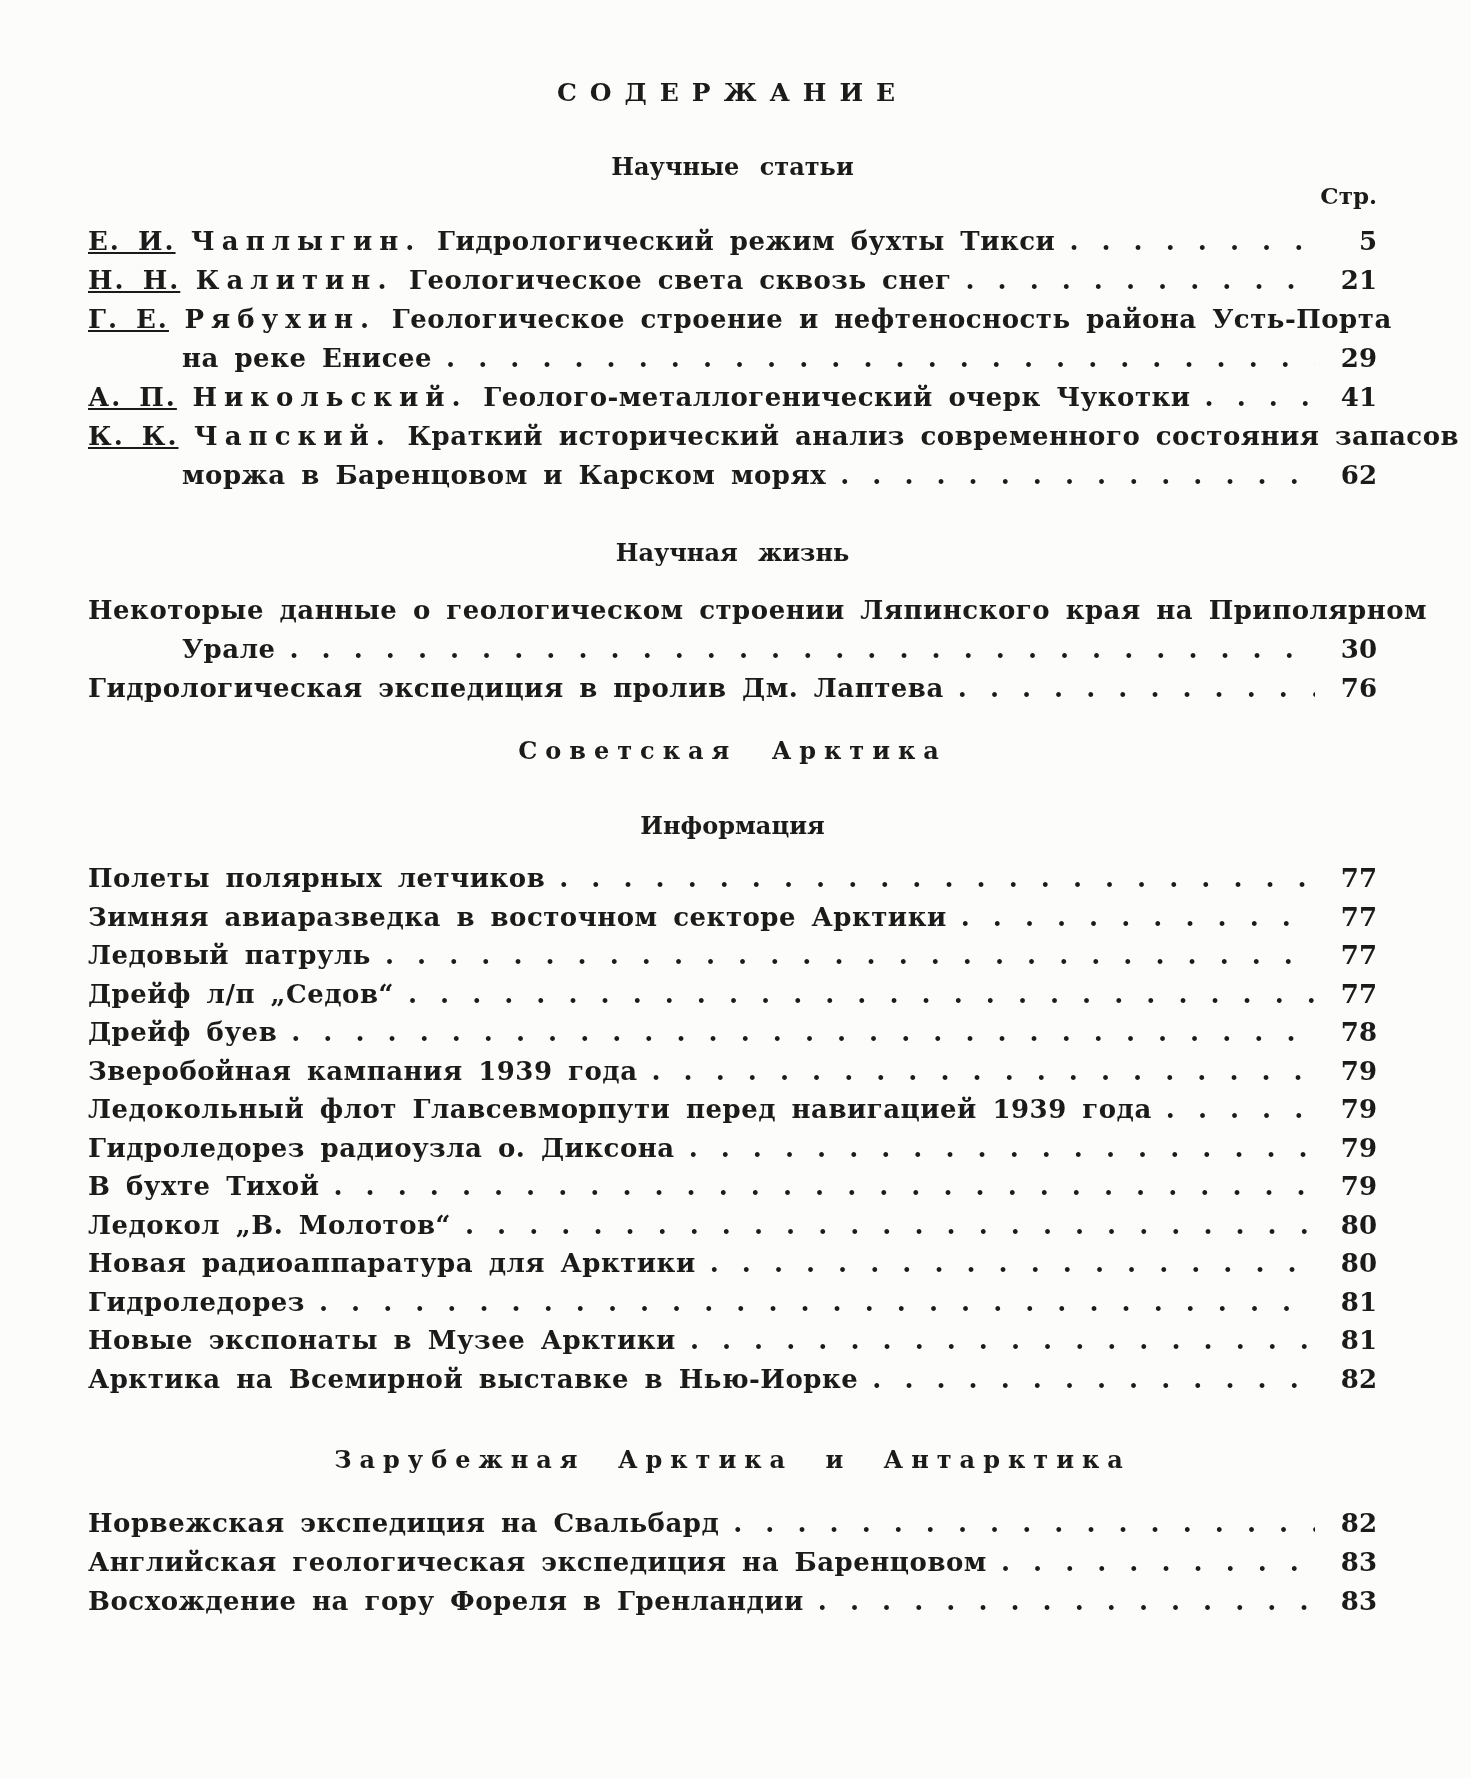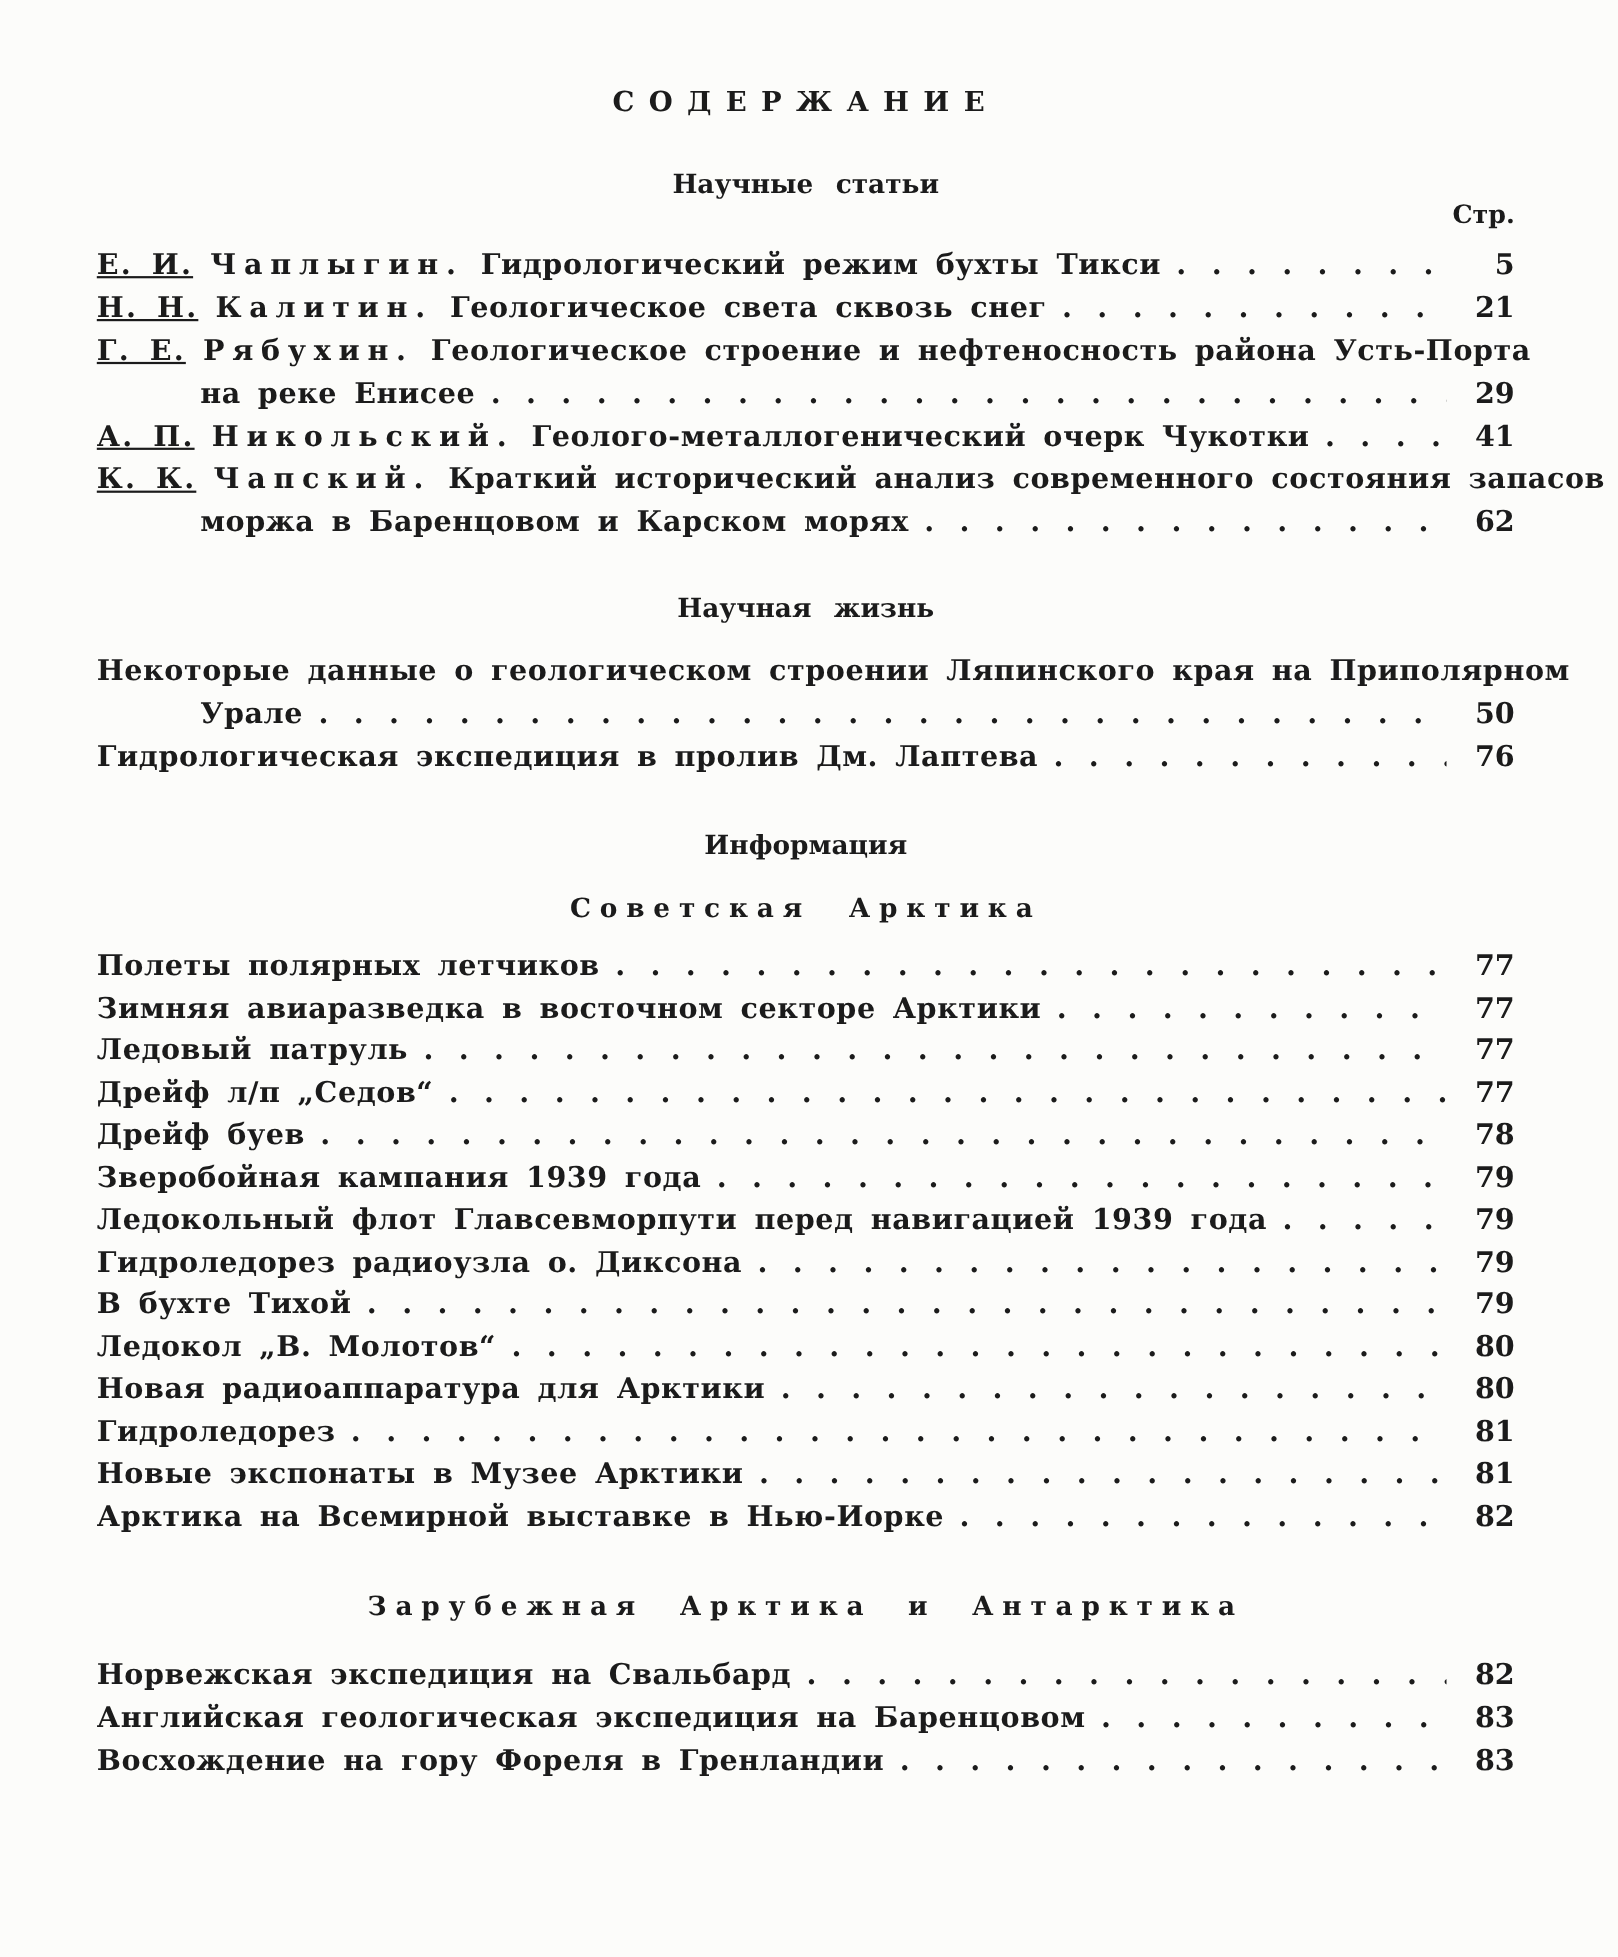--- a/index.html
+++ b/index.html
@@ -123,31 +123,31 @@
 
   <div class="sec-heading h-life">Научная жизнь</div>
 
   <div class="rows rows-s2">
     <div class="row">
       <span class="txt"><span>Некоторые данные о геологическом строении Ляпинского края на Приполярном</span></span>
     </div>
     <div class="row indent">
       <span class="txt"><span>Урале</span></span>
       <span class="leader">. . . . . . . . . . . . . . . . . . . . . . . . . . . . . . . . . . . . . . . . . . . . . . . . . . . . . . . . . . . . . . . . . . . . . . </span>
-      <span class="num">50</span>
+      <span class="num">30</span>
     </div>
     <div class="row">
       <span class="txt"><span>Гидрологическая экспедиция в пролив Дм. Лаптева</span></span>
       <span class="leader">. . . . . . . . . . . . . . . . . . . . . . . . . . . . . . . . . . . . . . . . . . . . . . . . . . . . . . . . . . . . . . . . . . . . . . </span>
       <span class="num">76</span>
     </div>
   </div>
 
+  <div class="sec-heading h-sov">Советская Арктика</div>
   <div class="sec-heading h-info">Информация</div>
-  <div class="sec-heading h-sov">Советская Арктика</div>
 
   <div class="rows rows-s3">
     <div class="row">
       <span class="txt"><span>Полеты полярных летчиков</span></span>
       <span class="leader">. . . . . . . . . . . . . . . . . . . . . . . . . . . . . . . . . . . . . . . . . . . . . . . . . . . . . . . . . . . . . . . . . . . . . . </span>
       <span class="num">77</span>
     </div>
     <div class="row">
       <span class="txt"><span>Зимняя авиаразведка в восточном секторе Арктики</span></span>
       <span class="leader">. . . . . . . . . . . . . . . . . . . . . . . . . . . . . . . . . . . . . . . . . . . . . . . . . . . . . . . . . . . . . . . . . . . . . . </span>

